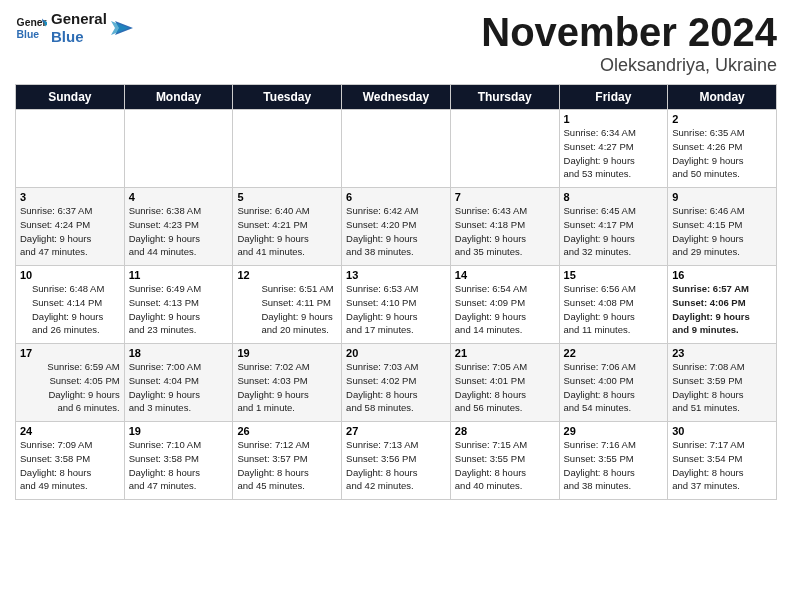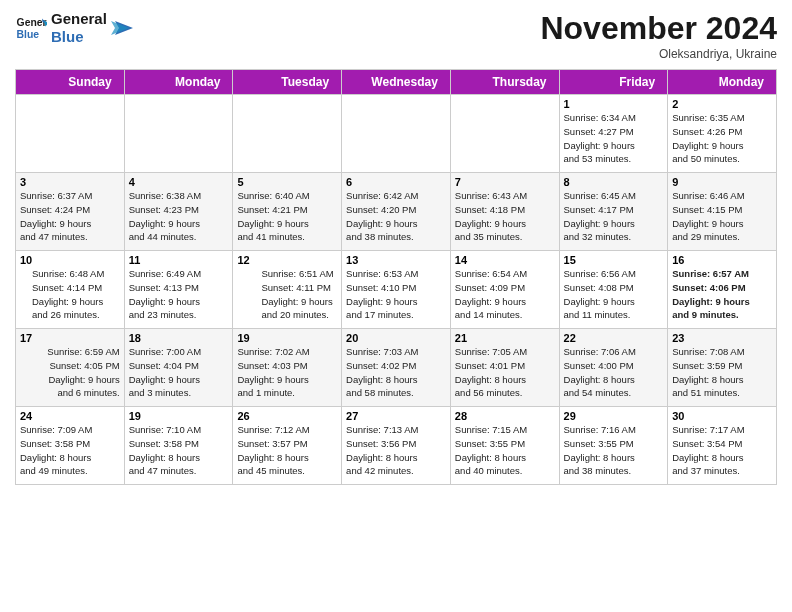--- a/index.html
+++ b/index.html
@@ -27,40 +27,40 @@
       gap: 4px;
     }
     .logo-icon {
       width: 32px;
       height: 32px;
     }
     .title-block {
       text-align: right;
     }
     .month-title {
-      font-size: 32px;
+      font-size: 40px;
       font-weight: bold;
       color: #1a1a1a;
     }
     .subtitle {
-      font-size: 12px;
+      font-size: 18px;
       color: #444;
     }
     table {
       width: 100%;
       border-collapse: collapse;
       table-layout: fixed;
     }
     thead tr th {
-      background-color: #a21caf;
+      background-color: #0f172a;
       color: #fff;
       font-size: 12px;
       font-weight: bold;
       padding: 5px 12px;
-      text-align: right;
+      text-align: center;
       border: 1px solid #ccc;
     }
     tbody tr td {
       vertical-align: top;
       border: 1px solid #ccc;
       padding: 3px 4px;
       font-size: 9.5px;
       height: 78px;
       background: #fff;
     }

